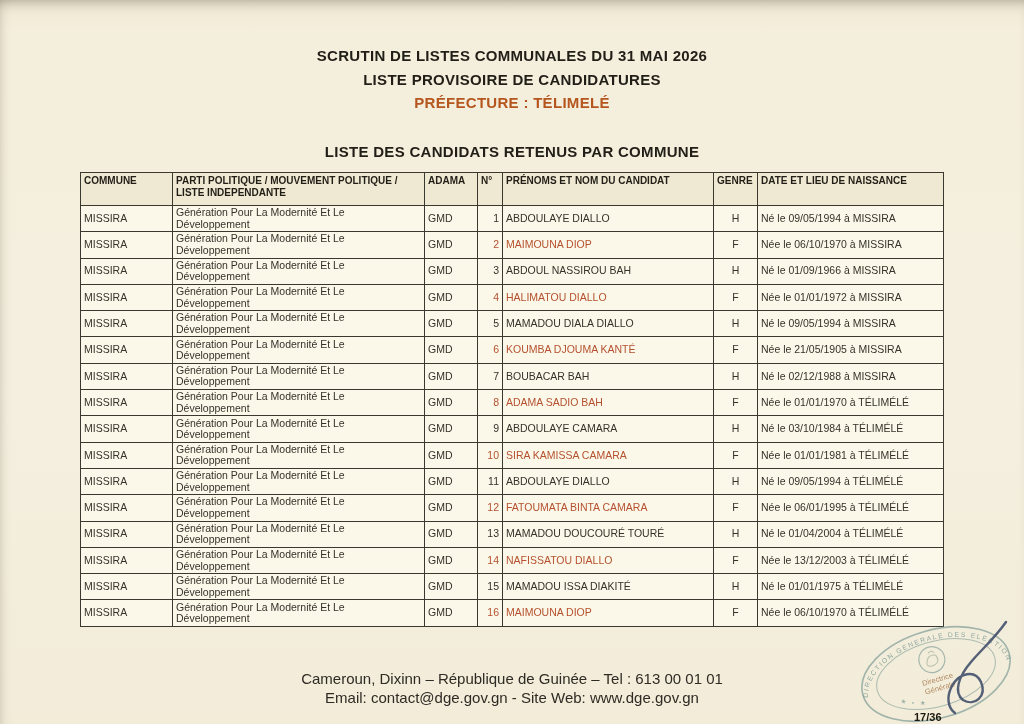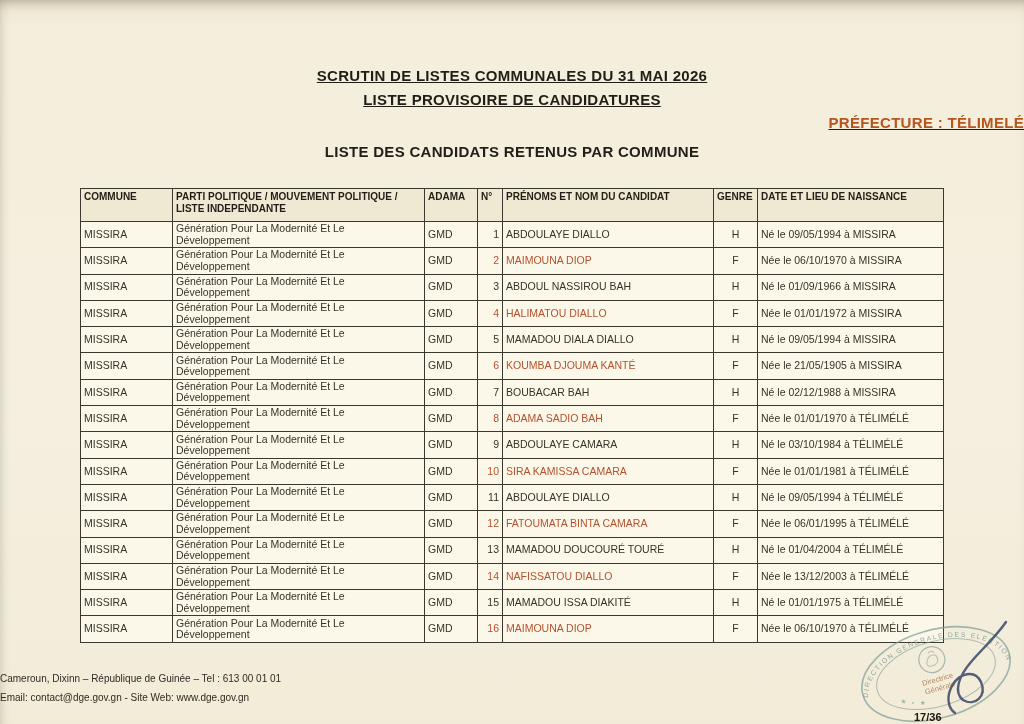--- a/index.html
+++ b/index.html
@@ -5,31 +5,31 @@
   html,body{margin:0;padding:0;}
   .page{
     position:relative;
     width:1024px;height:724px;
     background:linear-gradient(180deg,#efe8d3 0%, #f4eedc 4%, #f4efdf 55%, #f2ecd9 100%);
     box-shadow:inset 0 10px 14px -10px rgba(60,50,30,.45), inset 10px 0 14px -12px rgba(60,50,30,.25);
     overflow:hidden;
     font-family:"Liberation Sans", sans-serif;
   }
   .titles{
-    position:absolute;top:64px;left:0;width:100%;
+    position:absolute;top:44px;left:0;width:100%;
     text-align:center;font-weight:bold;font-size:15px;line-height:23.5px;
-    color:#211e17;letter-spacing:.3px;text-decoration:underline;
-  }
-  .prefecture{color:#b5561f;text-align:right;}
+    color:#211e17;letter-spacing:.3px;
+  }
+  .prefecture{color:#b5561f;}
   .subtitle{
     position:absolute;top:143px;left:0;width:100%;
     text-align:center;font-weight:bold;font-size:15px;color:#211e17;letter-spacing:.3px;
   }
   table.cands{
-    position:absolute;left:80px;top:188px;width:863px;
+    position:absolute;left:80px;top:172px;width:863px;
     border-collapse:collapse;table-layout:fixed;
   }
   .cands th,.cands td{border:1.5px solid #3b382f;}
   .cands th{
     background:#efe8d2;color:#211e17;
     font-size:10px;font-weight:bold;text-align:left;
     vertical-align:top;padding:2px 3px;height:28px;line-height:12px;
   }
   .cands td{
     background:#fbf8ea;color:#363229;
@@ -37,21 +37,21 @@
     vertical-align:middle;overflow:hidden;
   }
   .col-commune{white-space:nowrap;margin-left:32px;}
   .party-text{display:inline-block;max-width:196px;}
   .col-num{text-align:right;padding-right:3px;}
   .col-genre{text-align:center;}
   .col-candidat,.col-naissance{white-space:nowrap;}
   td.female{color:#b5512e;}
   .footer{
     position:absolute;top:669px;left:0;width:100%;
-    font-size:10px;line-height:19px;color:#2e2b24;
+    text-align:center;font-size:15px;line-height:19px;color:#2e2b24;
   }
   .page-num{
     position:absolute;left:914px;top:711px;
     font-size:11px;font-weight:bold;color:#1b1810;z-index:3;
   }
   .stamp{position:absolute;left:846px;top:618px;z-index:1;}
   .signature{position:absolute;left:928px;top:614px;z-index:2;}
 </style>
 </head>
 <body>

